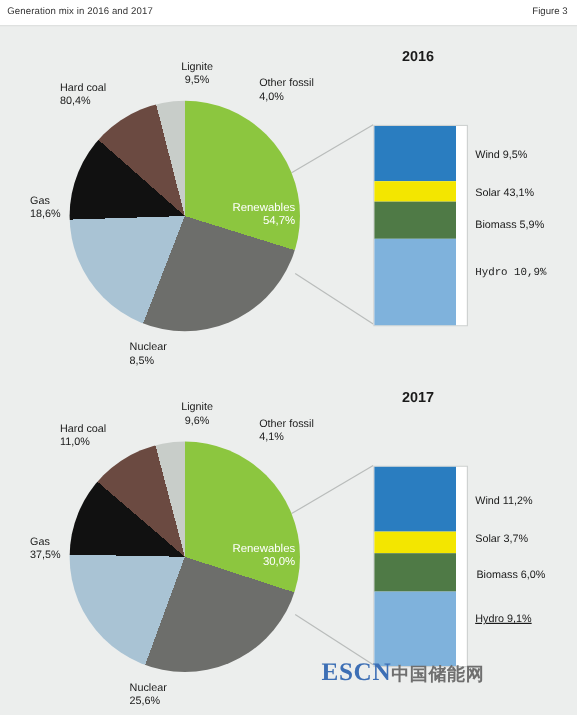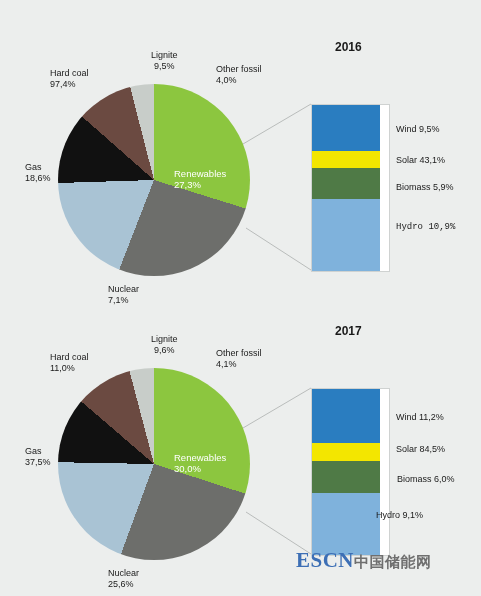--- a/index.html
+++ b/index.html
@@ -75,21 +75,21 @@
   .pie-label {
     position: absolute;
     font-size: 9px;
     color: #1a1a1a;
     line-height: 11px;
     white-space: nowrap;
   }
   .pie-label.inner {
     color: #ffffff;
     font-size: 9.5px;
-    text-align: left;
+    text-align: right;
   }
   
   .breakout {
     position: absolute;
     background: #ffffff;
     border: 1px solid #cfd2d1;
   }
   .swatch {
     width: 68px;
     display: block;
@@ -110,30 +110,33 @@
   
   .watermark {
     position: absolute;
     left: 268px;
     top: 548px;
     font-size: 21px;
     font-weight: bold;
     font-family: "Liberation Serif", serif;
     letter-spacing: 0.5px;
     white-space: nowrap;
-    margin-left: 28px;
   }
   .wm-escn { color: #3d6fb5; }
   .wm-cn { color: #6f6f6f; font-family: "Liberation Sans", sans-serif; font-size: 15px; font-weight: bold; }
 </style>
 </head>
 <body>
 
 <div id="page">
 
+  <div class="header">
+    <div class="header-title">Generation mix in 2016 and 2017</div>
+    <div class="header-figure">Figure 3</div>
+  </div>
 
   <div class="chart-block" id="block-2016">
 
     <div class="year-label" style="left:335px; top:18px;">2016</div>
 
     <svg class="connector" width="481" height="290" style="left:0;top:0;position:absolute;">
       <polyline points="243,122 311,82" stroke="#b9bcbb" stroke-width="1" fill="none"></polyline>
       <polyline points="246,206 311,248" stroke="#b9bcbb" stroke-width="1" fill="none"></polyline>
     </svg>
 
@@ -153,36 +156,36 @@
       <span>9,5%</span>
     </div>
 
     <div class="pie-label" style="left:216px; top:42px;">
       <span>Other fossil</span><br>
       <span>4,0%</span>
     </div>
 
     <div class="pie-label" style="left:50px; top:46px;">
       <span>Hard coal</span><br>
-      <span>97,4%</span>
+      <span>80,4%</span>
     </div>
 
     <div class="pie-label" style="left:25px; top:140px;">
       <span>Gas</span><br>
       <span>18,6%</span>
     </div>
 
     <div class="pie-label" style="left:108px; top:262px;">
       <span>Nuclear</span><br>
-      <span>7,1%</span>
+      <span>8,5%</span>
     </div>
 
     <div class="pie-label inner" style="left:174px; top:146px; width:72px;">
       <span>Renewables</span><br>
-      <span>27,3%</span>
+      <span>54,7%</span>
     </div>
 
     <div class="breakout" style="left:311px; top:82px; width:77px; height:166px;">
       <div class="swatch" style="height:46px; background:#2a7dc0;"></div>
       <div class="swatch" style="height:17px; background:#f3e600;"></div>
       <div class="swatch" style="height:31px; background:#4f7a46;"></div>
       <div class="swatch" style="height:72px; background:#7fb2dc;"></div>
     </div>
 
     <div class="legend-text" style="left:396px; top:102px;">Wind 9,5%</div>
@@ -242,22 +245,22 @@
     </div>
 
     <div class="breakout" style="left:311px; top:82px; width:77px; height:166px;">
       <div class="swatch" style="height:54px; background:#2a7dc0;"></div>
       <div class="swatch" style="height:18px; background:#f3e600;"></div>
       <div class="swatch" style="height:32px; background:#4f7a46;"></div>
       <div class="swatch" style="height:62px; background:#7fb2dc;"></div>
     </div>
 
     <div class="legend-text" style="left:396px; top:106px;">Wind 11,2%</div>
-    <div class="legend-text" style="left:396px; top:138px;">Solar 84,5%</div>
+    <div class="legend-text" style="left:396px; top:138px;">Solar 3,7%</div>
     <div class="legend-text" style="left:397px; top:168px;">Biomass 6,0%</div>
-    <div class="legend-text" style="left:376px; top:204px;">Hydro 9,1%</div>
+    <div class="legend-text" style="left:396px; top:204px;text-decoration:underline;">Hydro 9,1%</div>
   </div>
 
   <div class="watermark">
     <span class="wm-escn">ESCN</span><span class="wm-cn">中国储能网</span>
   </div>
 
 </div>
 
 </body></html>

